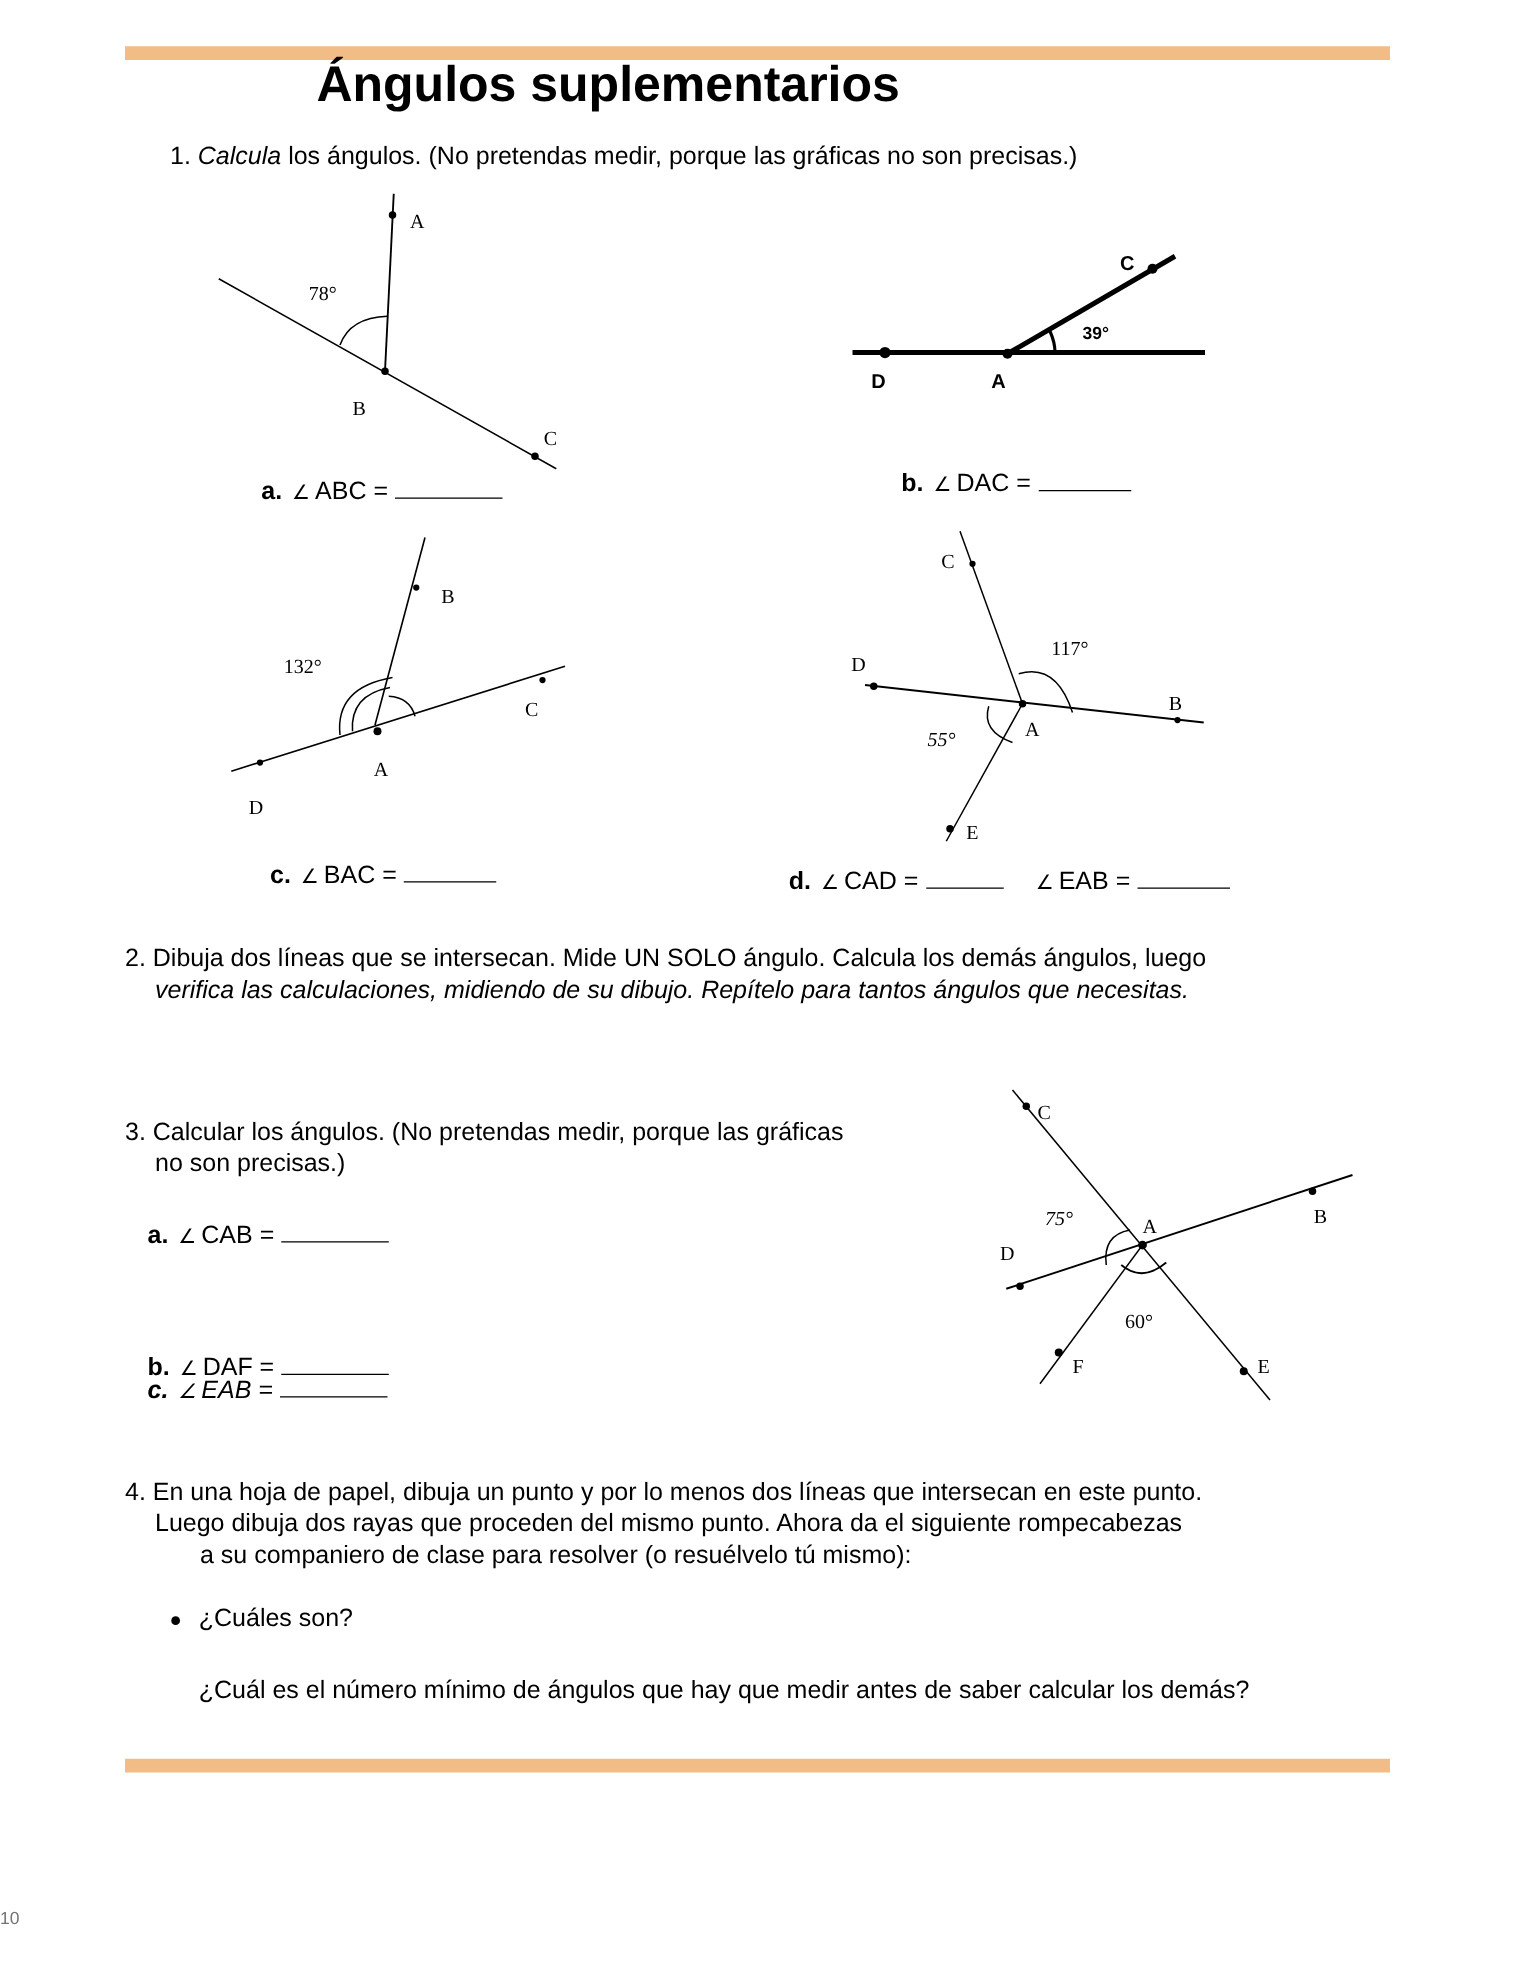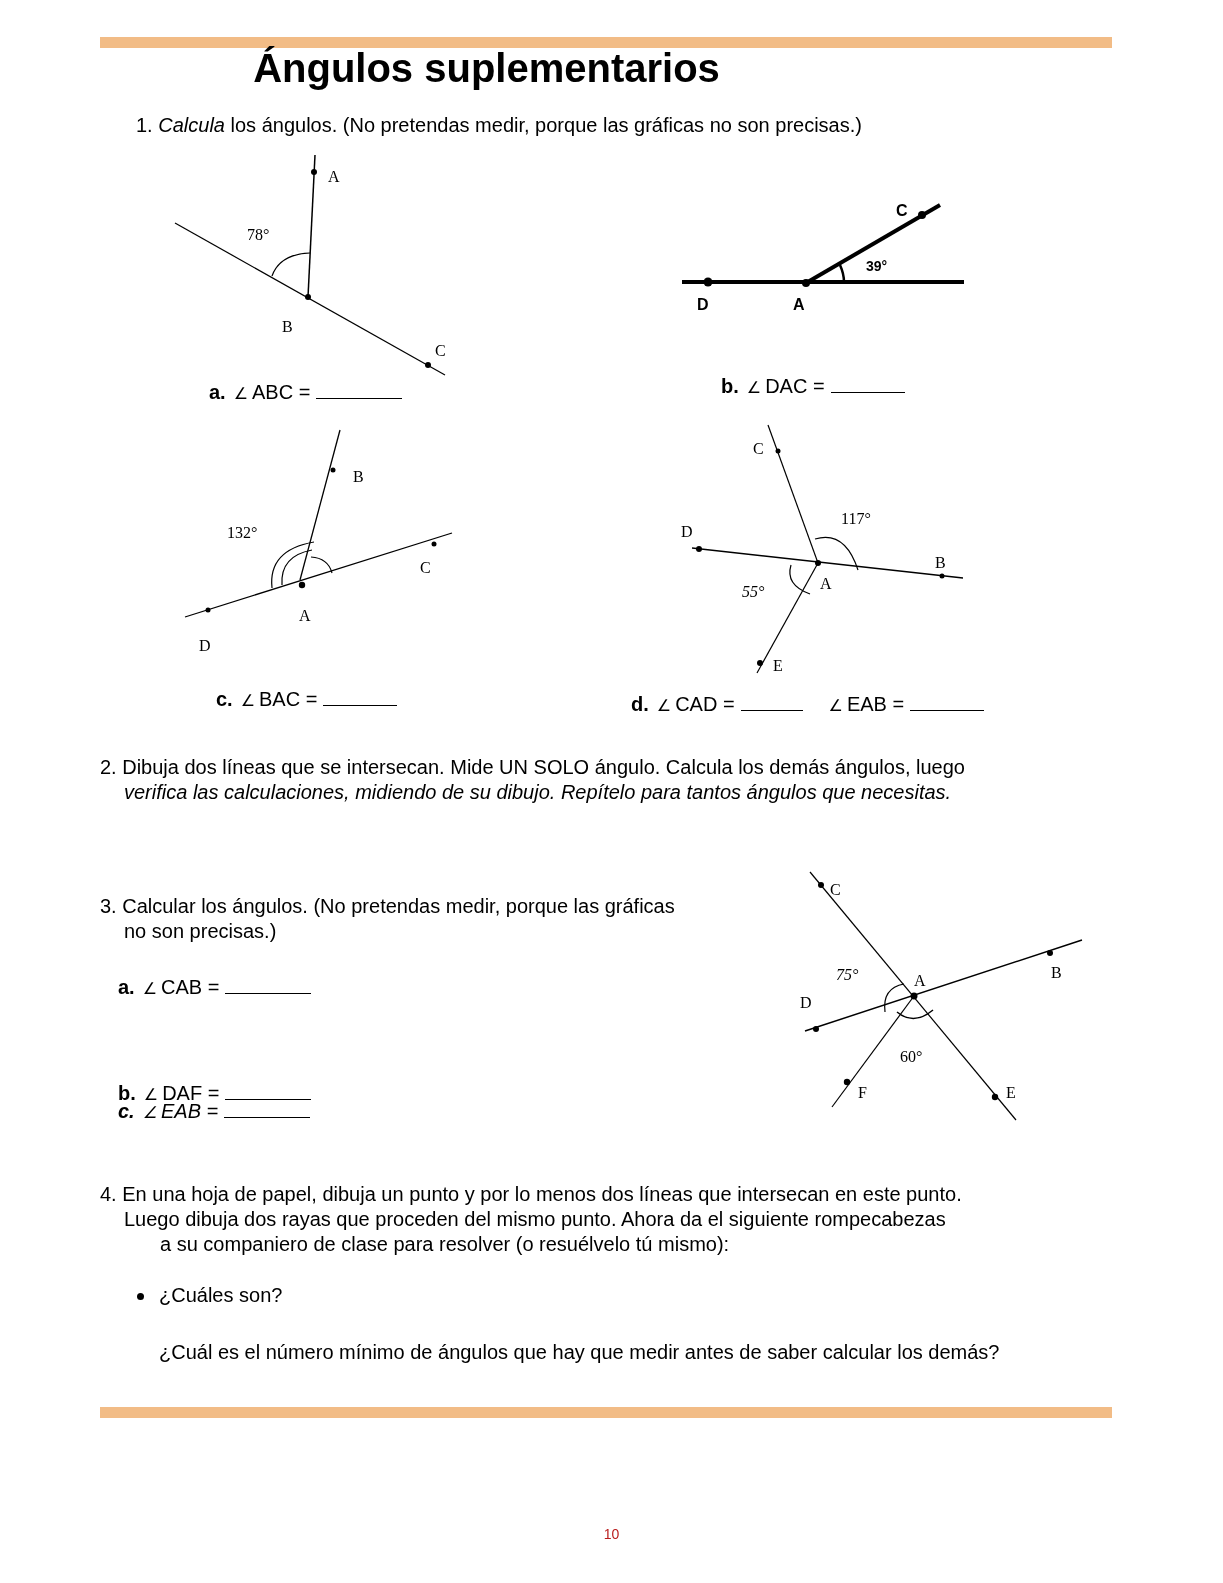--- a/index.html
+++ b/index.html
@@ -9,21 +9,21 @@
   .bar.bottom { top: 1407px; }
   .title { position: absolute; left: 0; width: 973px; top: 46px; text-align: center; font-size: 40px; font-weight: bold; }
   .txt { position: absolute; font-size: 20px; line-height: 25px; white-space: nowrap; }
   .ans { position: absolute; font-size: 20px; white-space: nowrap; }
   .ans b { font-weight: bold; }
   .ang { font-size: 16px; margin: 0 4px 0 8px; }
   .blank { display: inline-block; border-bottom: 1.5px solid #000; height: 18px; vertical-align: baseline; margin-left: 6px; }
   svg.fig { position: absolute; overflow: visible; }
   svg text.lbl { font-family: "Liberation Serif", serif; font-size: 16px; }
   svg text.lblb { font-family: "Liberation Sans", sans-serif; font-size: 16px; font-weight: bold; }
-  .pagenum { position: absolute; top: 1526px; left: 0; width: 1223px; text-align: center; font-size: 14px; color: #b91c1c; }
+  .pagenum { position: absolute; top: 1526px; left: 0; width: 1223px; text-align: left; font-size: 14px; color: #737373; }
   .bullet { position: absolute; width: 7px; height: 7px; background: #000; border-radius: 50%; }
 </style>
 </head>
 <body>
 
 <div class="bar top"></div>
 <div class="title">Ángulos suplementarios</div>
 
 <div class="txt" style="left:100px; top:113px;margin-left:36px;">
   <span>1.</span>

